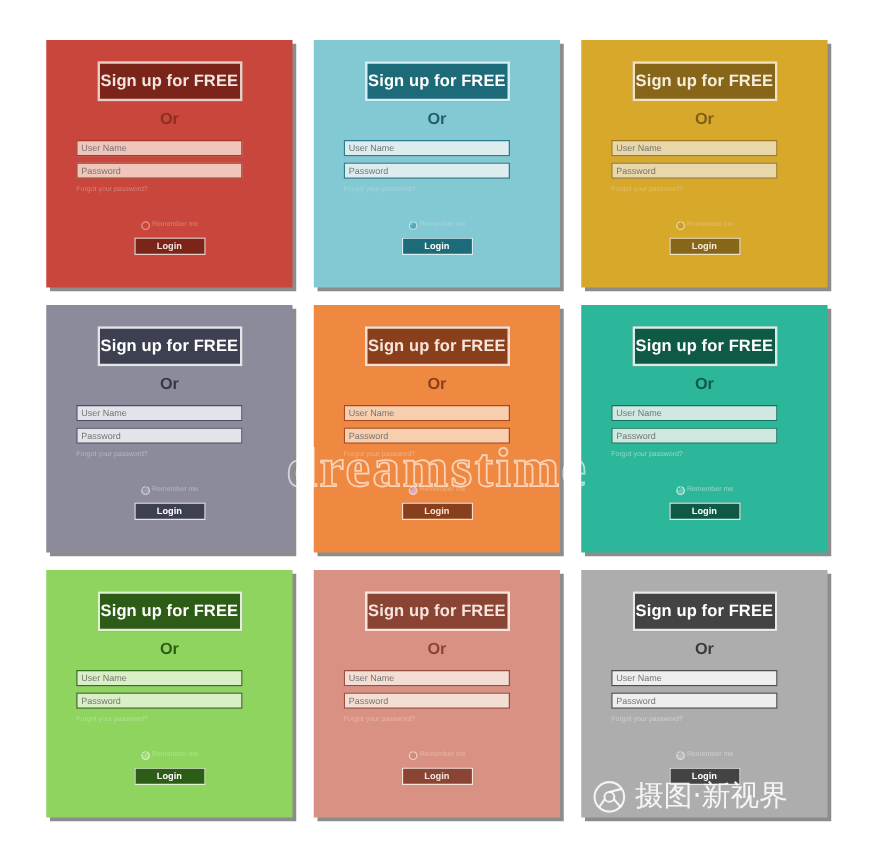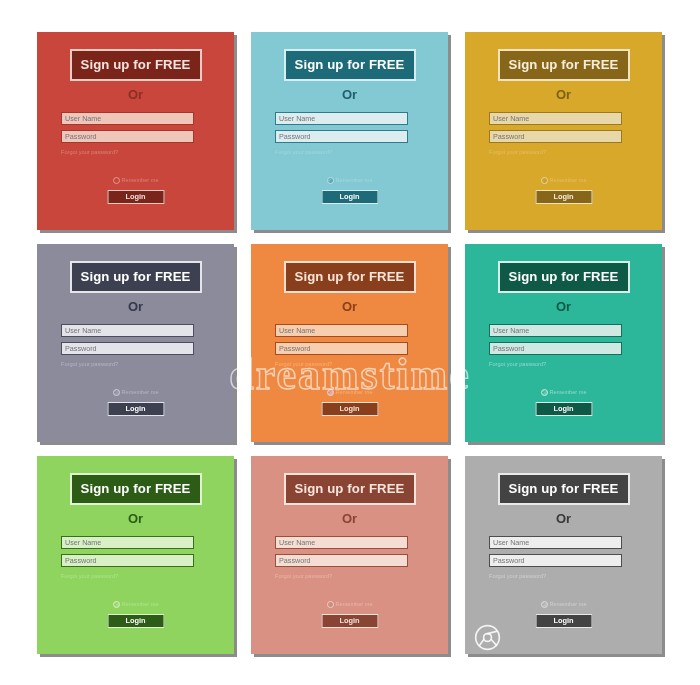--- a/index.html
+++ b/index.html
@@ -42,21 +42,21 @@
     left: 0; top: 0; right: 0; bottom: 0;
     padding: 0;
   }
 
   
   .signup-wrap {
     position: absolute;
     left: 50%;
     top: 17px;
     transform: translateX(-50%);
-    width: 132px;
+    width: 116px;
   }
   .signup-btn {
     display: block;
     width: 100%;
     box-sizing: border-box;
     height: 32px;
     line-height: 28px;
     text-align: center;
     font-size: 13.2px;
     font-weight: bold;
@@ -413,13 +413,14 @@
   </div>
 
 <div class="wm-center">dreamstime</div>
 
 <div class="wm-br">
   <svg class="wm-logo" viewBox="0 0 48 48">
     <circle cx="24" cy="24" r="21" fill="none" stroke="rgba(255,255,255,0.85)" stroke-width="3"></circle>
     <circle cx="24" cy="24" r="7" fill="none" stroke="rgba(255,255,255,0.85)" stroke-width="3"></circle>
     <path d="M24 17 L40 13 M31 28 L40 38 M17 28 L10 38" stroke="rgba(255,255,255,0.85)" stroke-width="3" fill="none" stroke-linecap="round"></path>
   </svg>
+  <span class="wm-br-text">摄图·新视界</span>
 </div>
 
 </body></html>

